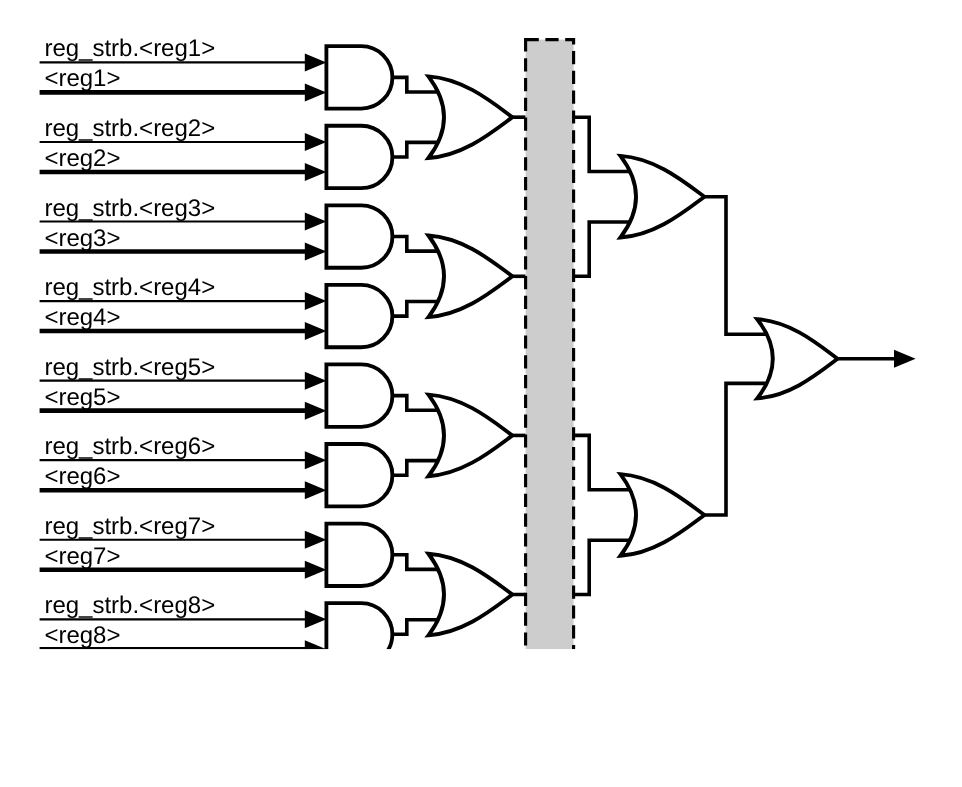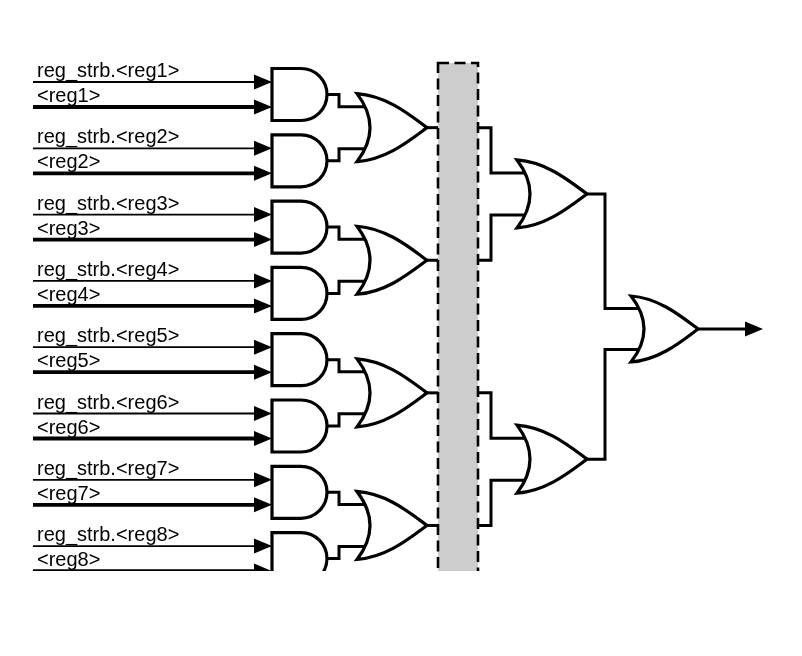--- a/index.html
+++ b/index.html
@@ -3,21 +3,20 @@
 <meta charset="utf-8">
 <style>
   html, body { margin: 0; padding: 0; background: #ffffff; }
   .stage {
     position: relative;
     width: 802px;
     height: 541px;
     background: #ffffff;
     overflow: hidden;
     font-family: "Liberation Sans", sans-serif;
-    margin-top: 30px;
   }
   svg { position: absolute; left: 0; top: 0; }
   .lbl {
     font-family: "Liberation Sans", sans-serif;
     font-size: 20px;
     fill: #000000;
   }
   .caption {
     position: absolute;
     left: 458px;

